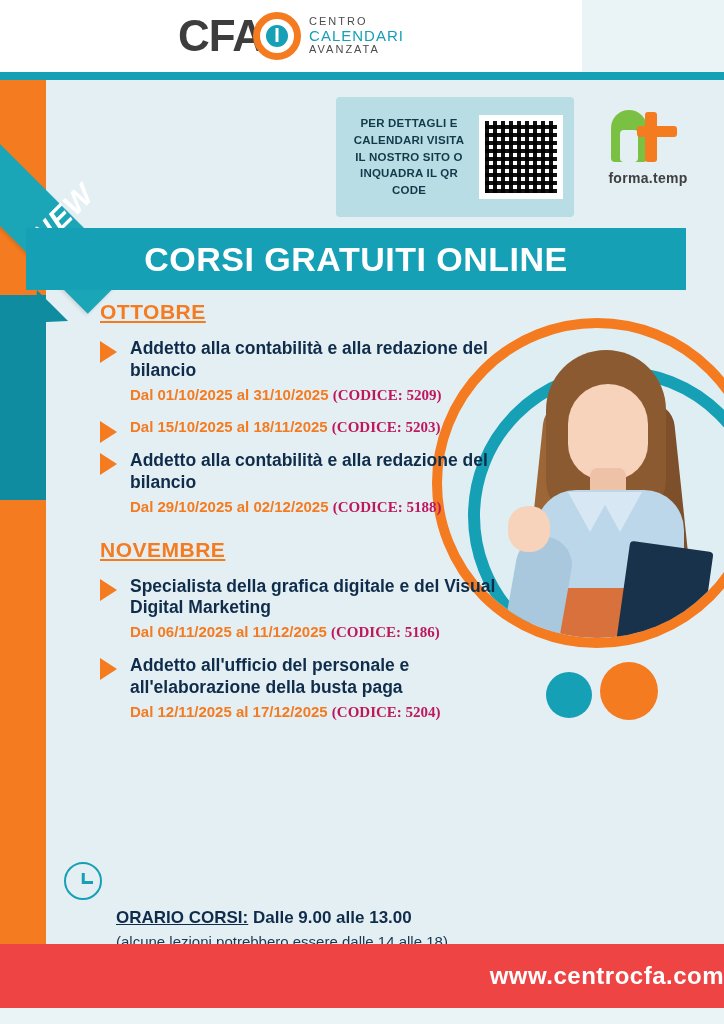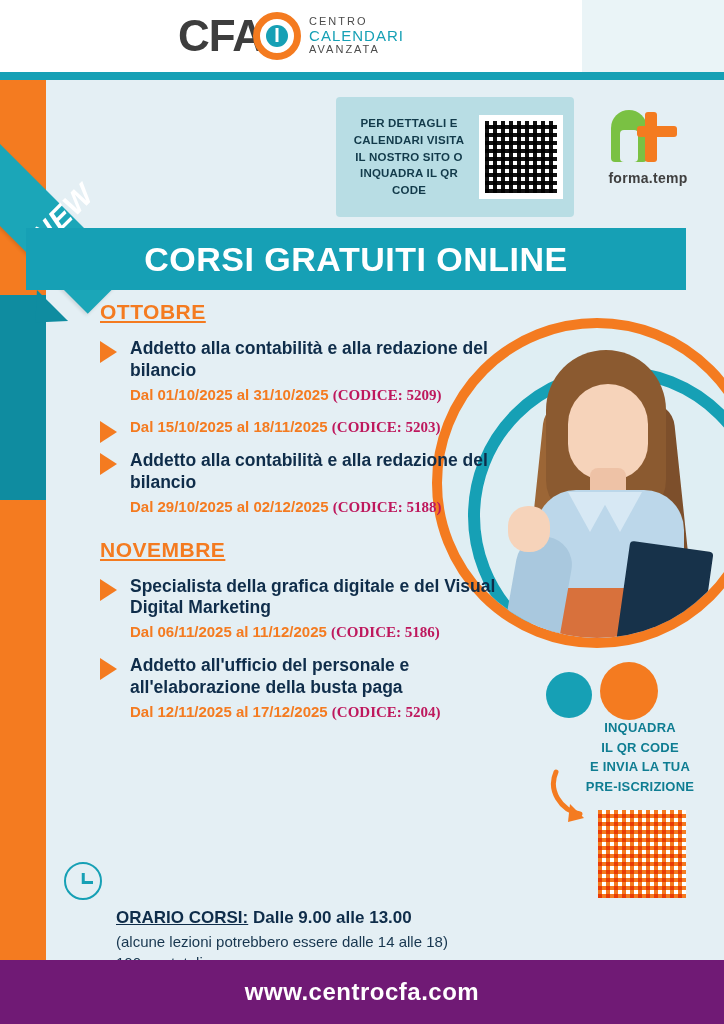--- a/index.html
+++ b/index.html
@@ -334,24 +334,24 @@
     position: absolute; top: 92px; left: 38px;
     width: 88px; height: 88px;
     background:
       repeating-linear-gradient(0deg, #f47b20 0 4px, #fff 4px 8px),
       repeating-linear-gradient(90deg, #f47b20 0 4px, #fff 4px 8px);
     background-blend-mode: multiply;
   }
 
   
   .footer {
-    position: absolute; bottom: 0; left: 0;
+    position: absolute; bottom: 16px; left: 0;
     width: 724px; height: 64px;
-    background: #701a75;
-    display: flex; align-items: center; justify-content: center;
+    background: #ef4444;
+    display: flex; align-items: center; justify-content: flex-end;
   }
   .footer a {
     color: #ffffff; font-size: 24px; font-weight: bold;
     text-decoration: none; letter-spacing: .5px;
   }
 </style>
 </head>
 <body>
 
 <div class="poster">
@@ -475,31 +475,18 @@
     <div class="clock"></div>
     <div class="orario-text">
       <div class="orario-line1">
         <span class="label">ORARIO CORSI:</span><span> Dalle 9.00 alle 13.00</span>
       </div>
       <div class="orario-line2">(alcune lezioni potrebbero essere dalle 14 alle 18)</div>
       <div class="orario-line3">100 ore totali</div>
     </div>
   </div>
 
-  <div class="cta">
-    <div class="cta-text">
-      <div>INQUADRA</div>
-      <div>IL QR CODE</div>
-      <div>E INVIA LA TUA</div>
-      <div>PRE-ISCRIZIONE</div>
-    </div>
-    <svg class="cta-arrow" viewBox="0 0 56 60">
-      <path d="M6 6 C -2 24, 10 44, 30 48" stroke="#f47b20" stroke-width="5" fill="none" stroke-linecap="round"></path>
-      <path d="M20 38 L34 52 L18 56 Z" fill="#f47b20"></path>
-    </svg>
-    <div class="qr-bottom"></div>
-  </div>
 
   <div class="footer">
     <a href="#">www.centrocfa.com</a>
   </div>
 
 </div>
 
 </body></html>

